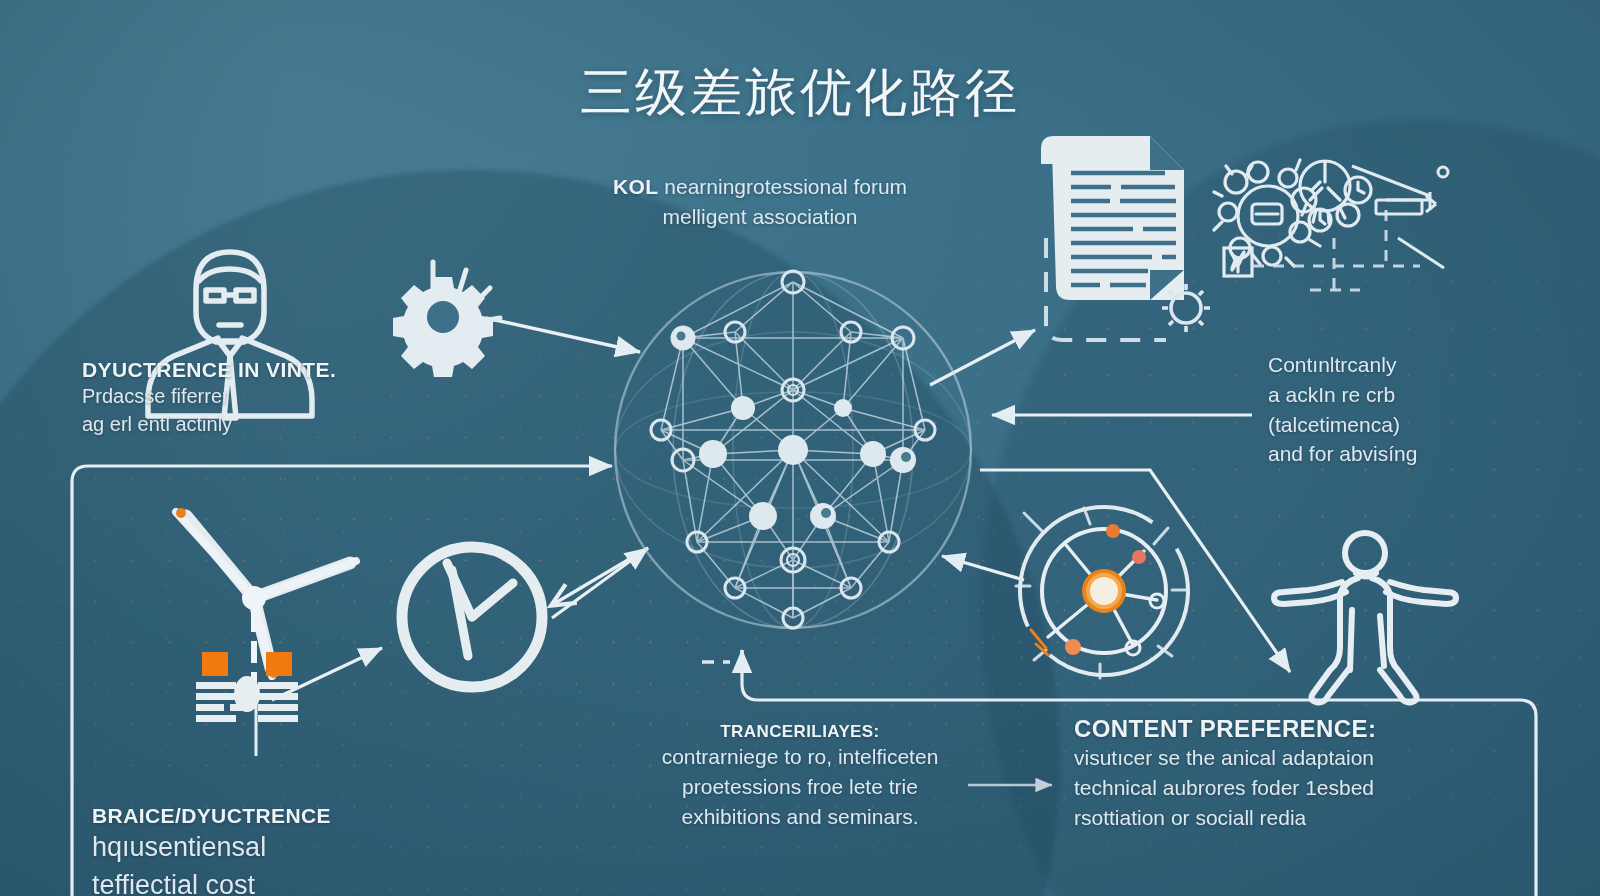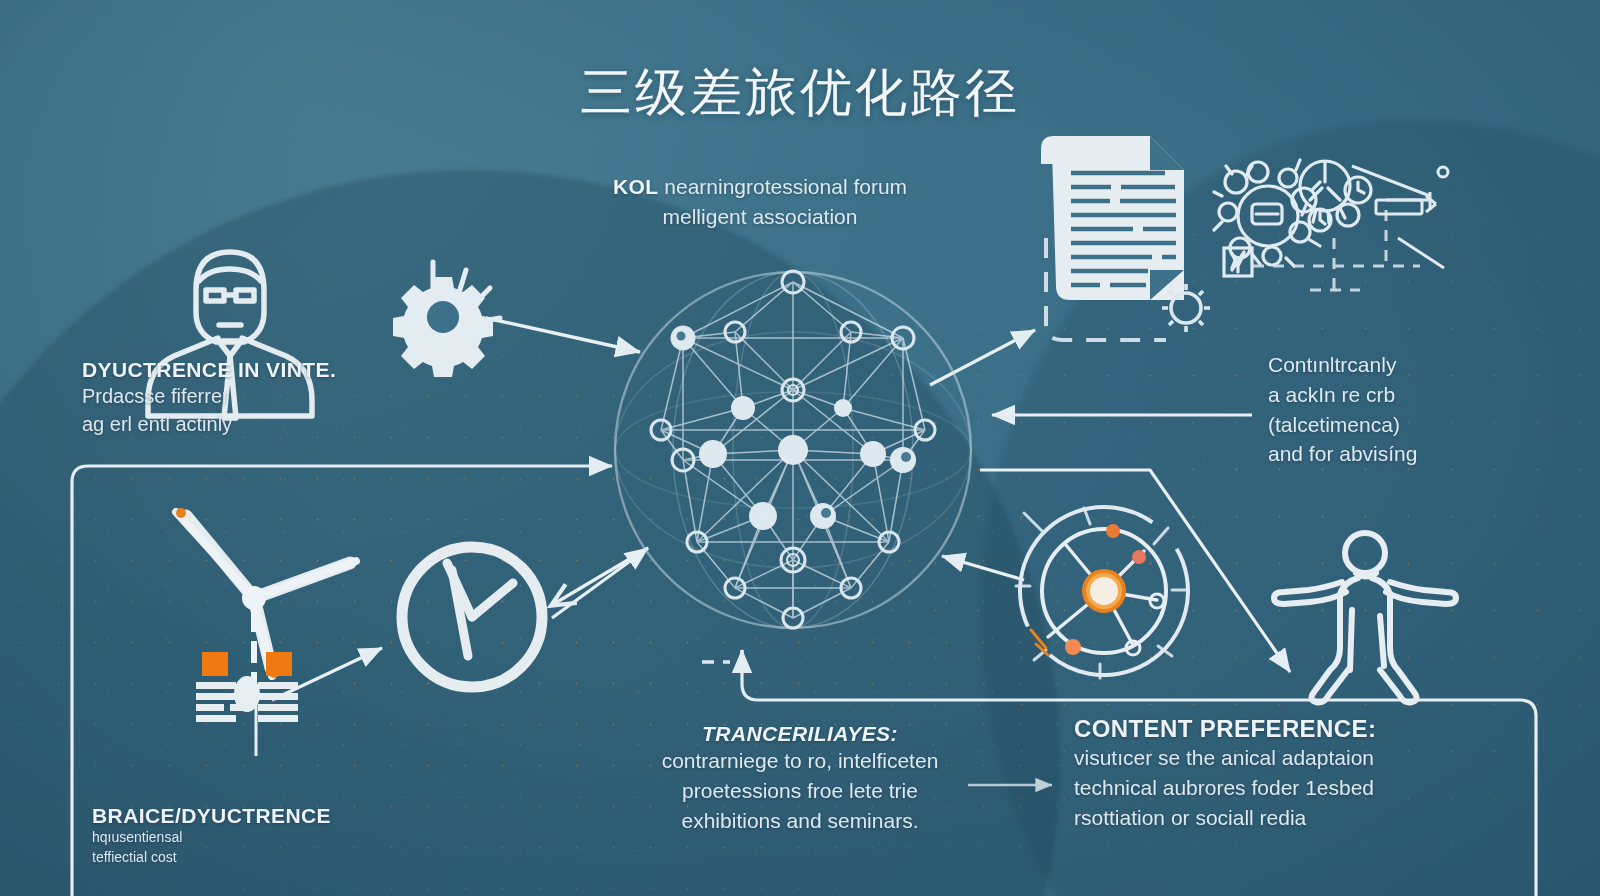--- a/index.html
+++ b/index.html
@@ -106,25 +106,25 @@
   #txt-left-top .hd { font-size: 21px; }
   #txt-left-top .ln { font-size: 20px; }
 
   
   #txt-right-top { left: 1268px; top: 350px; width: 320px; }
   #txt-right-top .ln { font-size: 21px; }
 
   
   #txt-bottom-left { left: 92px; top: 768px; width: 330px; margin-top: 36px; }
   #txt-bottom-left .hd { font-size: 21px; }
-  #txt-bottom-left .ln { font-size: 14px; }
+  #txt-bottom-left .ln { font-size: 27px; }
 
   
   #txt-bottom-center { left: 600px; top: 722px; width: 400px; text-align: center; }
-  #txt-bottom-center .hd { font-size: 21px; font-style: italic; }
+  #txt-bottom-center .hd { font-size: 17px; }
   #txt-bottom-center .ln { font-size: 21px; }
 
   
   #txt-bottom-right { left: 1074px; top: 715px; width: 430px; }
   #txt-bottom-right .hd { font-size: 24px; }
   #txt-bottom-right .ln { font-size: 21px; }
 
   .blur-a { filter: blur(0.35px); }
 </style>
 </head>

